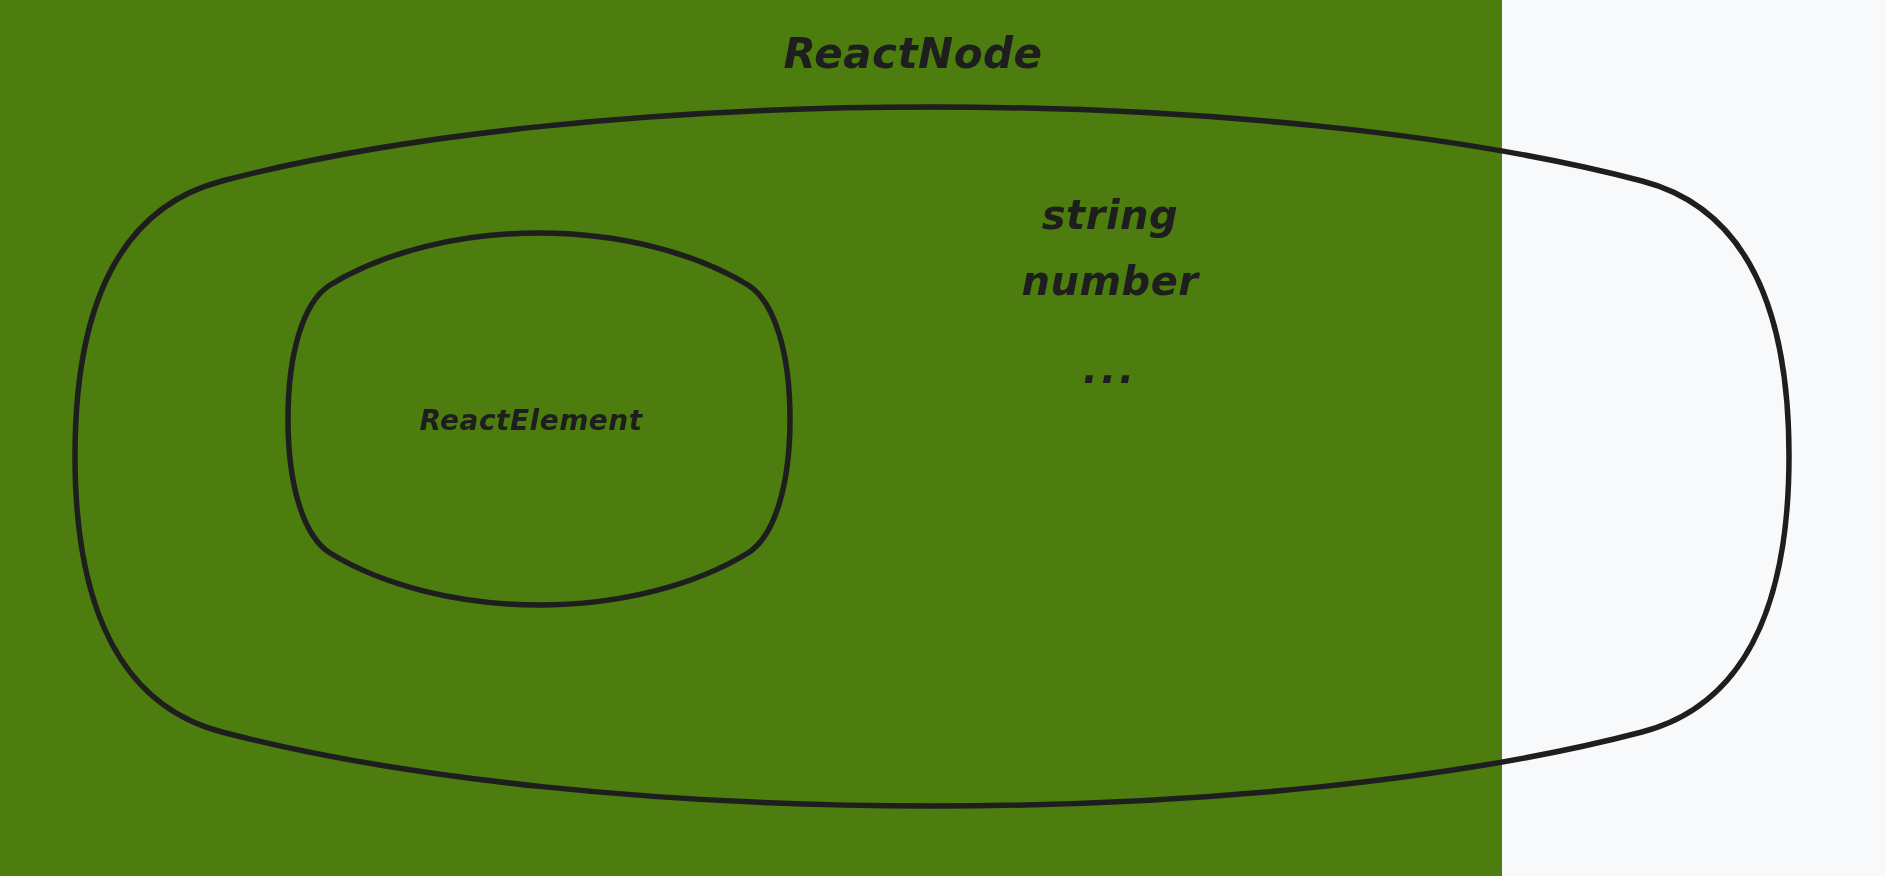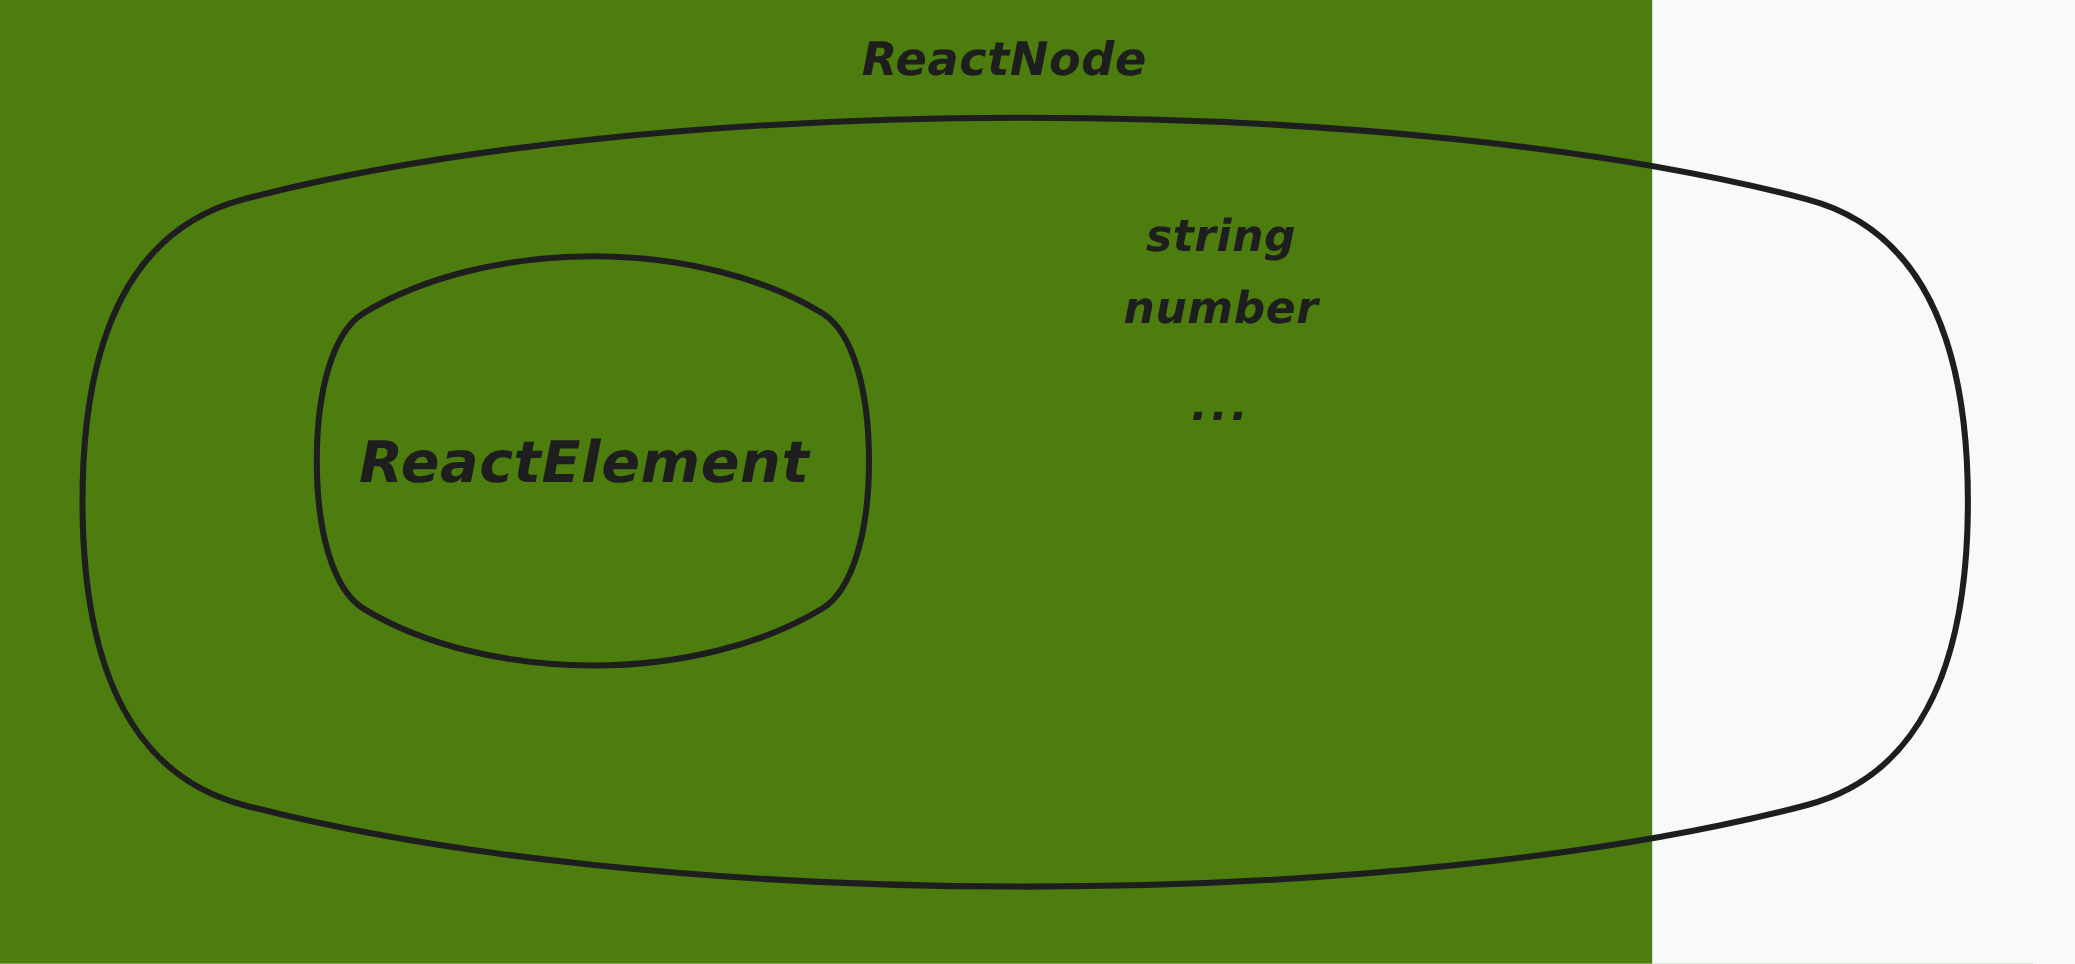--- a/index.html
+++ b/index.html
@@ -40,21 +40,21 @@
   }
   #diagram-title {
     left: 913px;
     top: 28px;
     font-size: 42px;
     line-height: 52px;
   }
   #inner-set-label {
     left: 531px;
     top: 396px;
-    font-size: 52px;
+    font-size: 28px;
     line-height: 50px;
   }
   #member-list {
     position: absolute;
     left: 1110px;
     top: 182px;
     transform: translateX(-50%);
     width: 420px;
     text-align: center;
     color: #1e1e1e;

